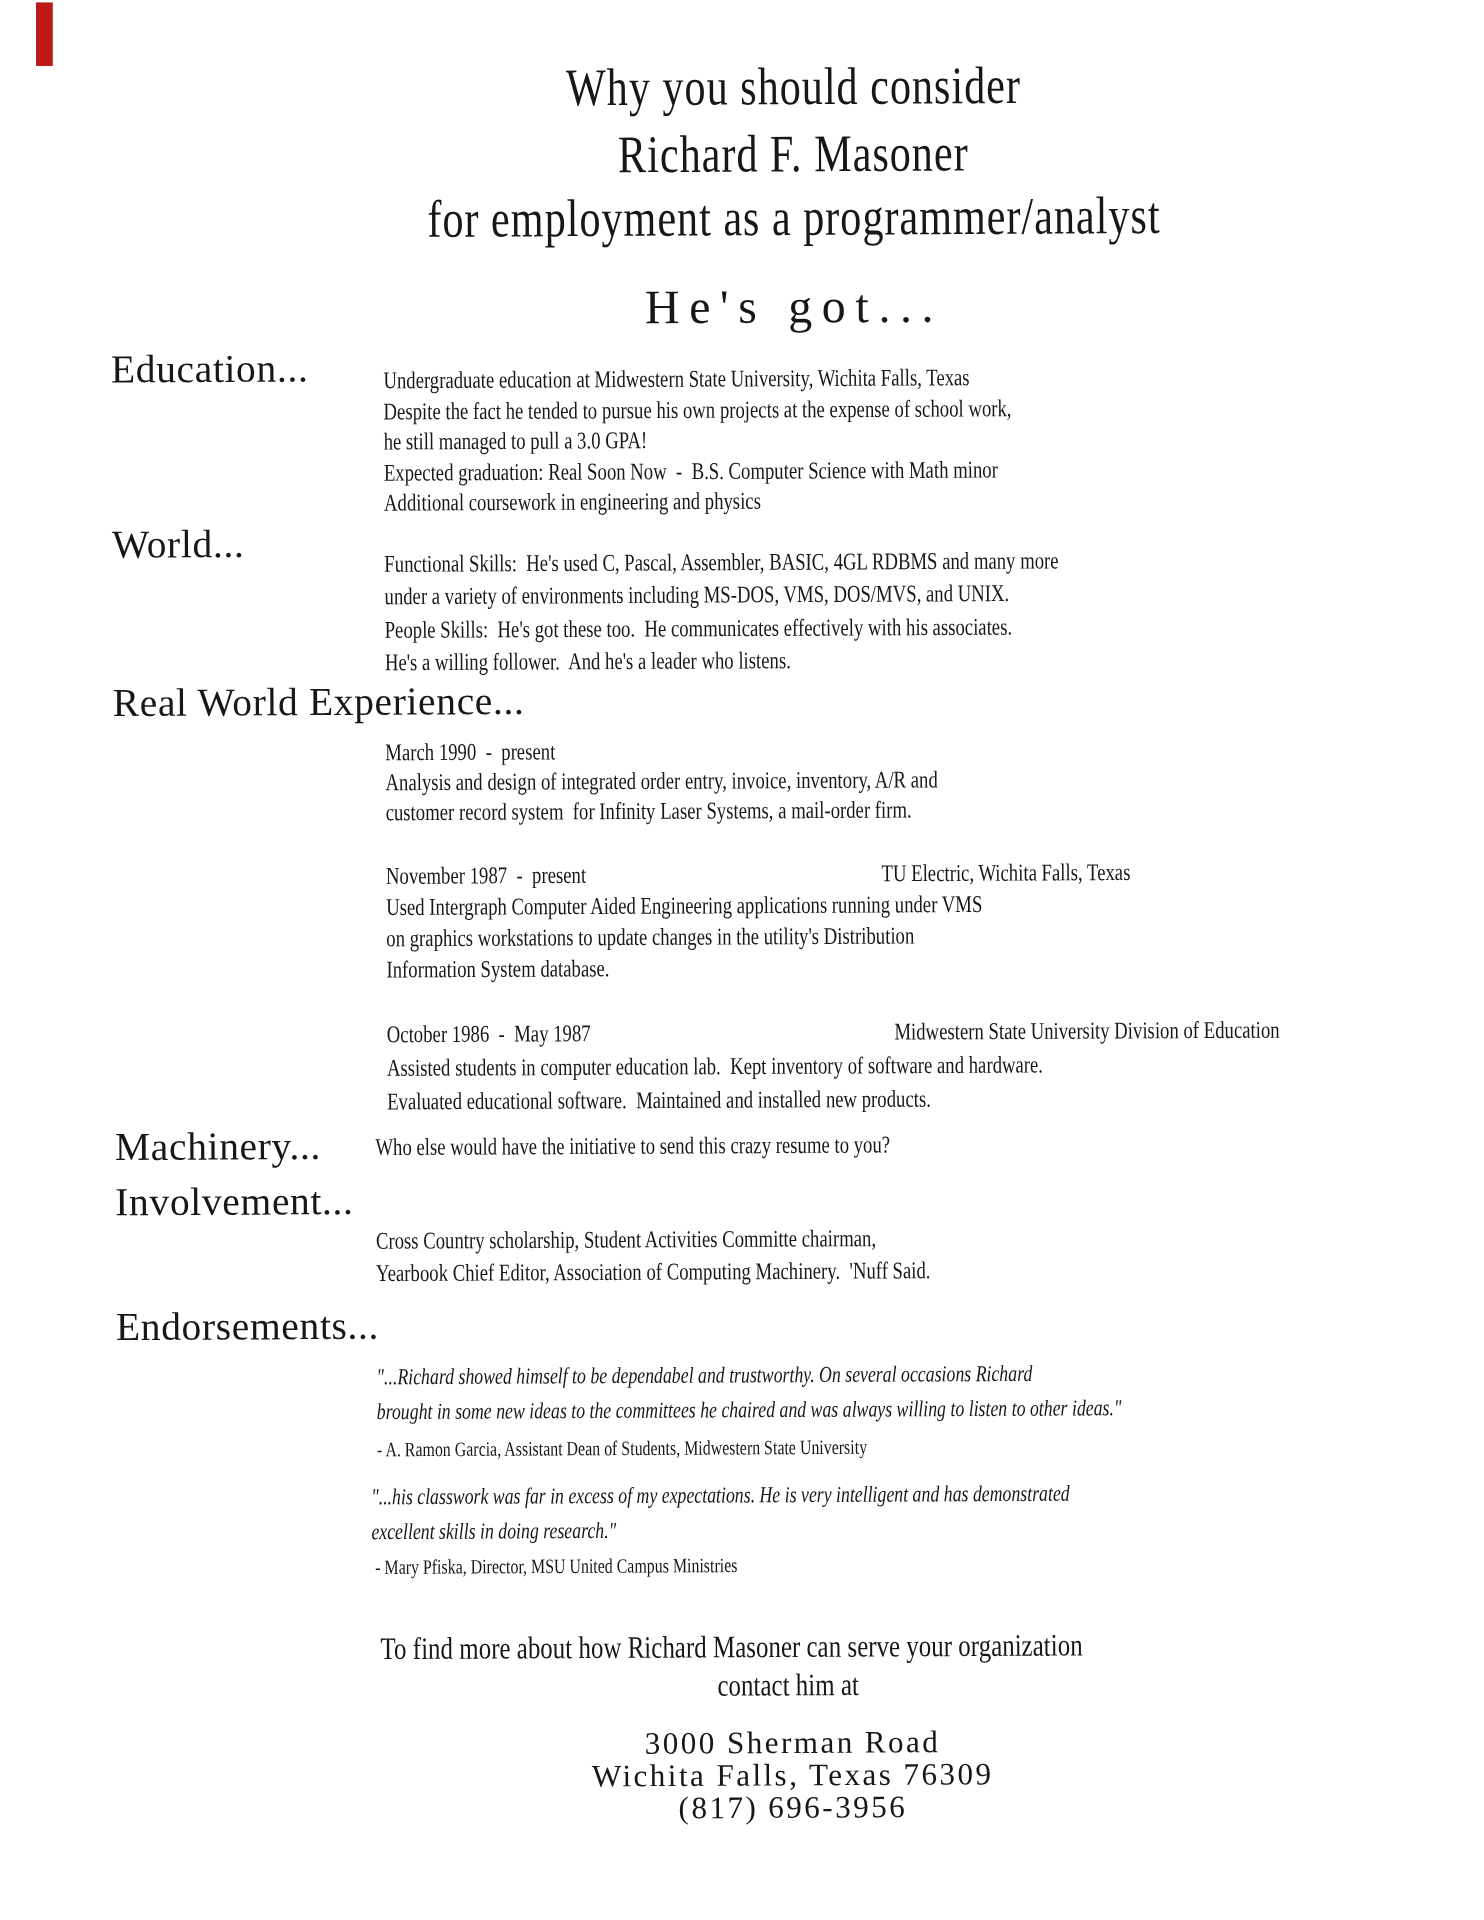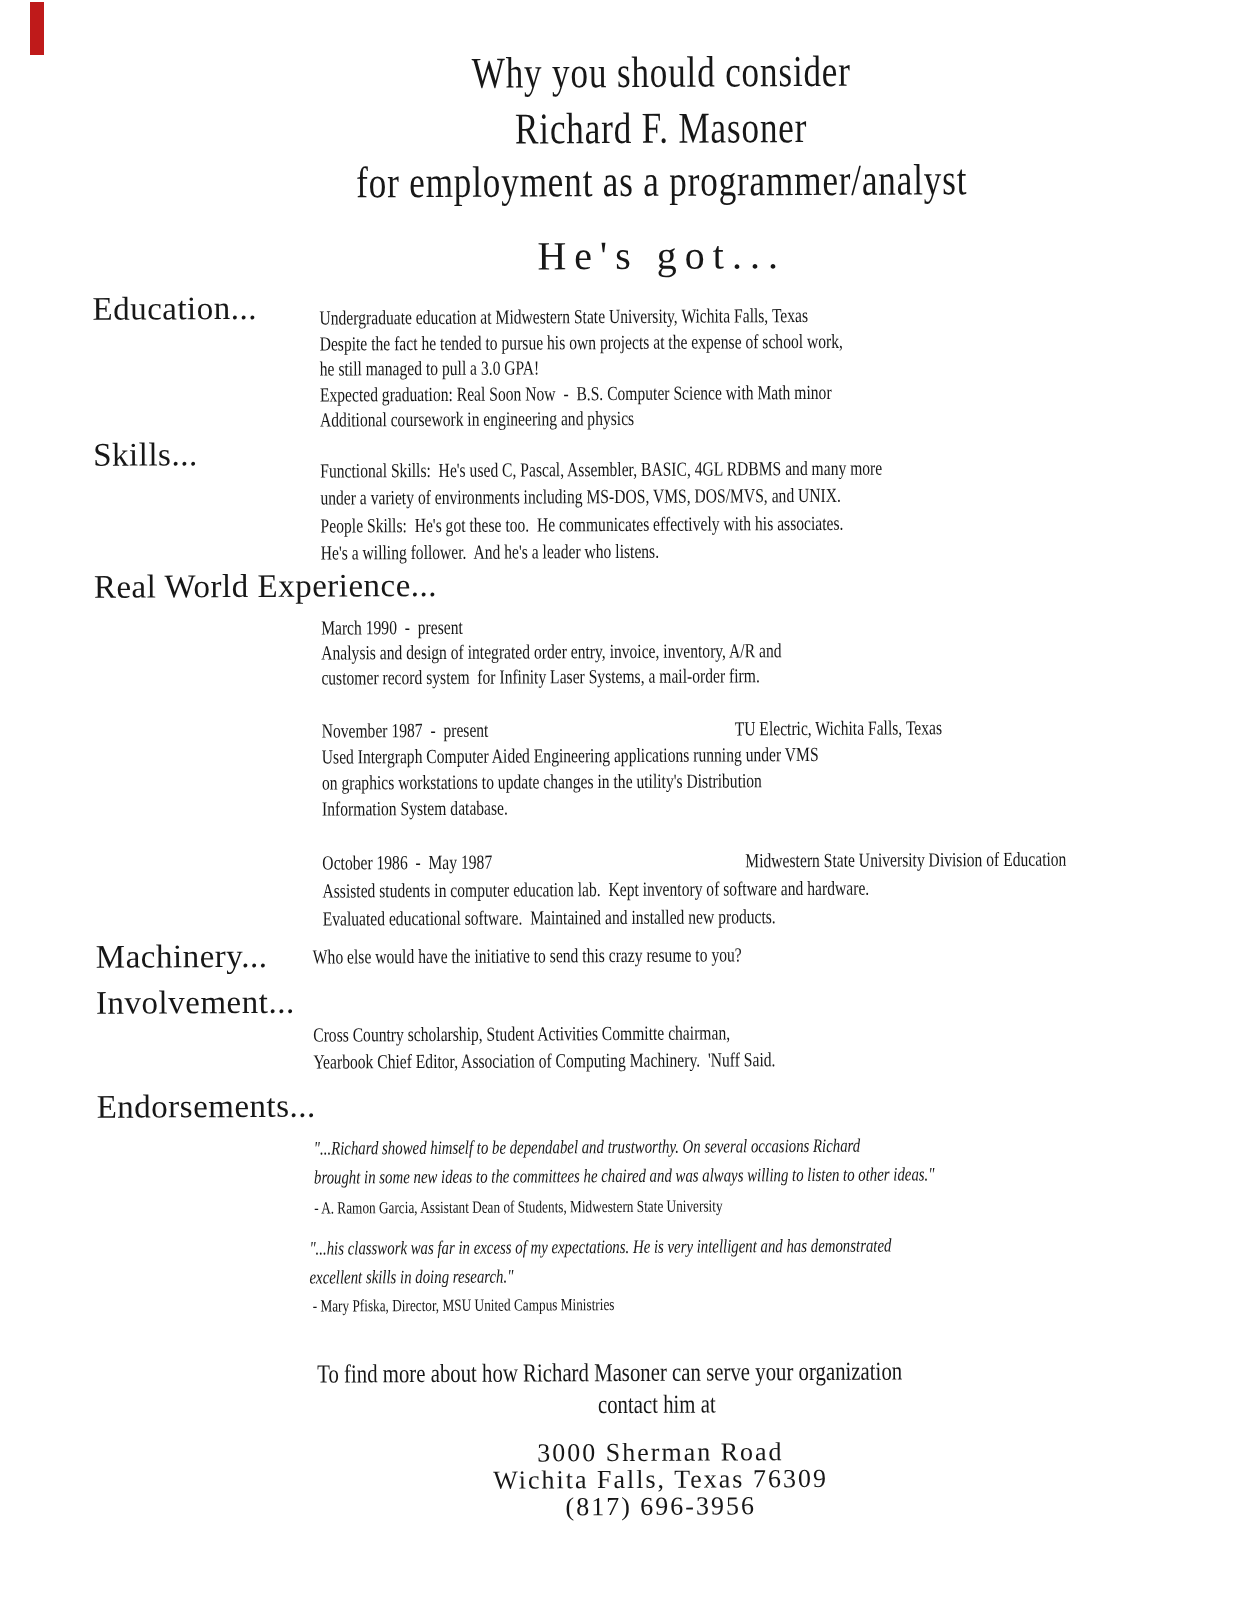--- a/index.html
+++ b/index.html
@@ -60,21 +60,21 @@
 
     <div class="abs hd" style="left:95px; top:286px"><span>Education...</span></div>
     <div class="abs bodyblock edu" style="left:322px; top:304px">
       <div class="ln"><span class="t">Undergraduate education at Midwestern State University, Wichita Falls, Texas</span></div>
       <div class="ln"><span class="t">Despite the fact he tended to pursue his own projects at the expense of school work,</span></div>
       <div class="ln"><span class="t">he still managed to pull a 3.0 GPA!</span></div>
       <div class="ln"><span class="t">Expected graduation: Real Soon Now  -  B.S. Computer Science with Math minor</span></div>
       <div class="ln"><span class="t">Additional coursework in engineering and physics</span></div>
     </div>
 
-    <div class="abs hd" style="left:95px; top:432px"><span>Skills...</span></div>
+    <div class="abs hd" style="left:95px; top:432px"><span>World...</span></div>
     <div class="abs bodyblock skl" style="left:322px; top:456px">
       <div class="ln"><span class="t">Functional Skills:  He's used C, Pascal, Assembler, BASIC, 4GL RDBMS and many more</span></div>
       <div class="ln"><span class="t">under a variety of environments including MS-DOS, VMS, DOS/MVS, and UNIX.</span></div>
       <div class="ln"><span class="t">People Skills:  He's got these too.  He communicates effectively with his associates.</span></div>
       <div class="ln"><span class="t">He's a willing follower.  And he's a leader who listens.</span></div>
     </div>
 
     <div class="abs hd" style="left:95px; top:564px"><span>Real World Experience...</span></div>
 
     <div class="abs bodyblock job1" style="left:322px; top:614px">

